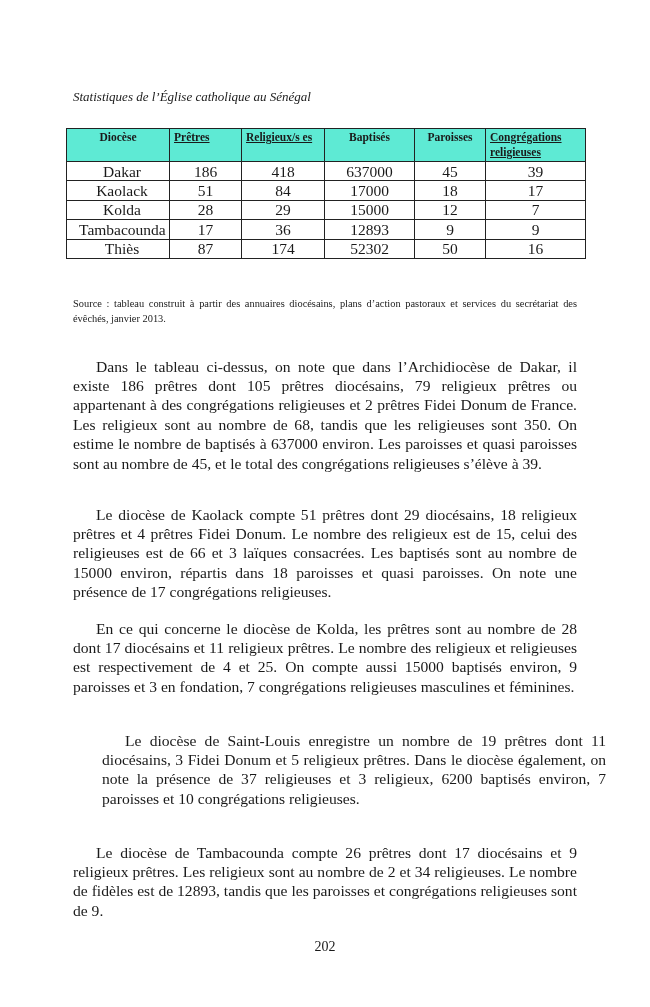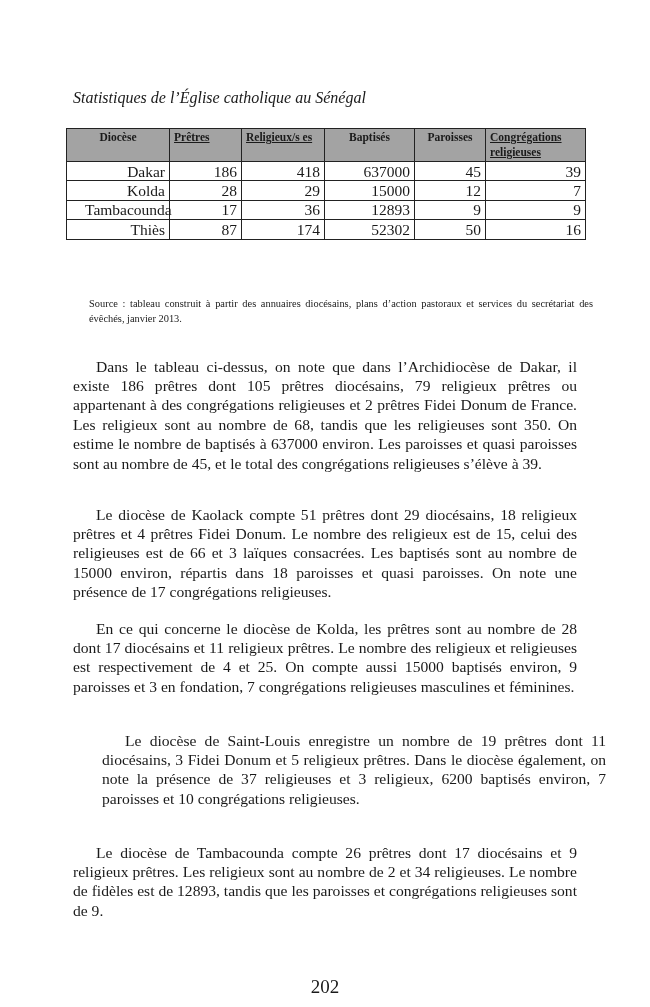--- a/index.html
+++ b/index.html
@@ -12,70 +12,69 @@
       height: 1007px;
       position: relative;
       overflow: hidden;
       font-family: "Liberation Serif", "DejaVu Serif", serif;
       color: #1a1a1a;
     }
     .page-title {
       position: absolute;
       left: 73px;
       top: 89px;
-      font-size: 16px;
+      font-size: 13px;
       font-style: italic;
       white-space: nowrap;
     }
     table.stats {
       position: absolute;
       left: 66px;
       top: 128px;
       width: 519px;
       border-collapse: collapse;
       table-layout: fixed;
     }
     table.stats col.c0 { width: 103px; }
     table.stats col.c1 { width: 72px; }
     table.stats col.c2 { width: 83px; }
     table.stats col.c3 { width: 90px; }
     table.stats col.c4 { width: 71px; }
     table.stats col.c5 { width: 100px; }
     table.stats th {
-      background: #a3a3a3;
+      background: #5eead4;
       font-size: 11.5px;
       font-weight: bold;
       border: 1px solid #222;
       height: 31px;
       padding: 1px 4px 0 4px;
       vertical-align: top;
       line-height: 15px;
       text-align: center;
     }
     table.stats th.left { text-align: left; text-decoration: underline; }
     table.stats td {
       border: 1px solid #222;
       font-size: 15.5px;
       height: 18.4px;
       line-height: 17px;
       padding: 0 4px 0 4px;
-      text-align: right;
+      text-align: center;
       white-space: nowrap;
     }
-    table.stats td.name { text-align: right; padding-left: 18px; }
+    table.stats td.name { text-align: center; padding-left: 12px; }
     .source {
       position: absolute;
       left: 73px;
       top: 296px;
       width: 504px;
       font-size: 10.4px;
       line-height: 15px;
       text-align: justify;
       text-align-last: left;
-      margin-left: 16px;
     }
     .para {
       position: absolute;
       left: 73px;
       width: 504px;
       font-size: 15.6px;
       line-height: 19.4px;
       text-align: justify;
       text-indent: 23px;
     }
@@ -83,22 +82,21 @@
     .para.p2 { top: 489px; }
     .para.p3 { top: 603px; }
     .para.p4 { top: 715px; margin-left: 29px; }
     .para.p5 { top: 827px; }
     .page-number {
       position: absolute;
       left: 0;
       width: 650px;
       top: 939px;
       text-align: center;
-      font-size: 19px;
-      margin-top: 37px;
+      font-size: 14px;
     }
   </style>
 </head>
 <body>
 
 <div class="page-title">Statistiques de l’Église catholique au Sénégal</div>
 
 <table class="stats">
   <colgroup>
     <col class="c0">
@@ -119,20 +117,28 @@
     </tr>
   </thead>
   <tbody>
     <tr>
       <td class="name">Dakar</td>
       <td>186</td>
       <td>418</td>
       <td>637000</td>
       <td>45</td>
       <td>39</td>
+    </tr>
+    <tr>
+      <td class="name">Kaolack</td>
+      <td>51</td>
+      <td>84</td>
+      <td>17000</td>
+      <td>18</td>
+      <td>17</td>
     </tr>
     <tr>
       <td class="name">Kolda</td>
       <td>28</td>
       <td>29</td>
       <td>15000</td>
       <td>12</td>
       <td>7</td>
     </tr>
     <tr>

